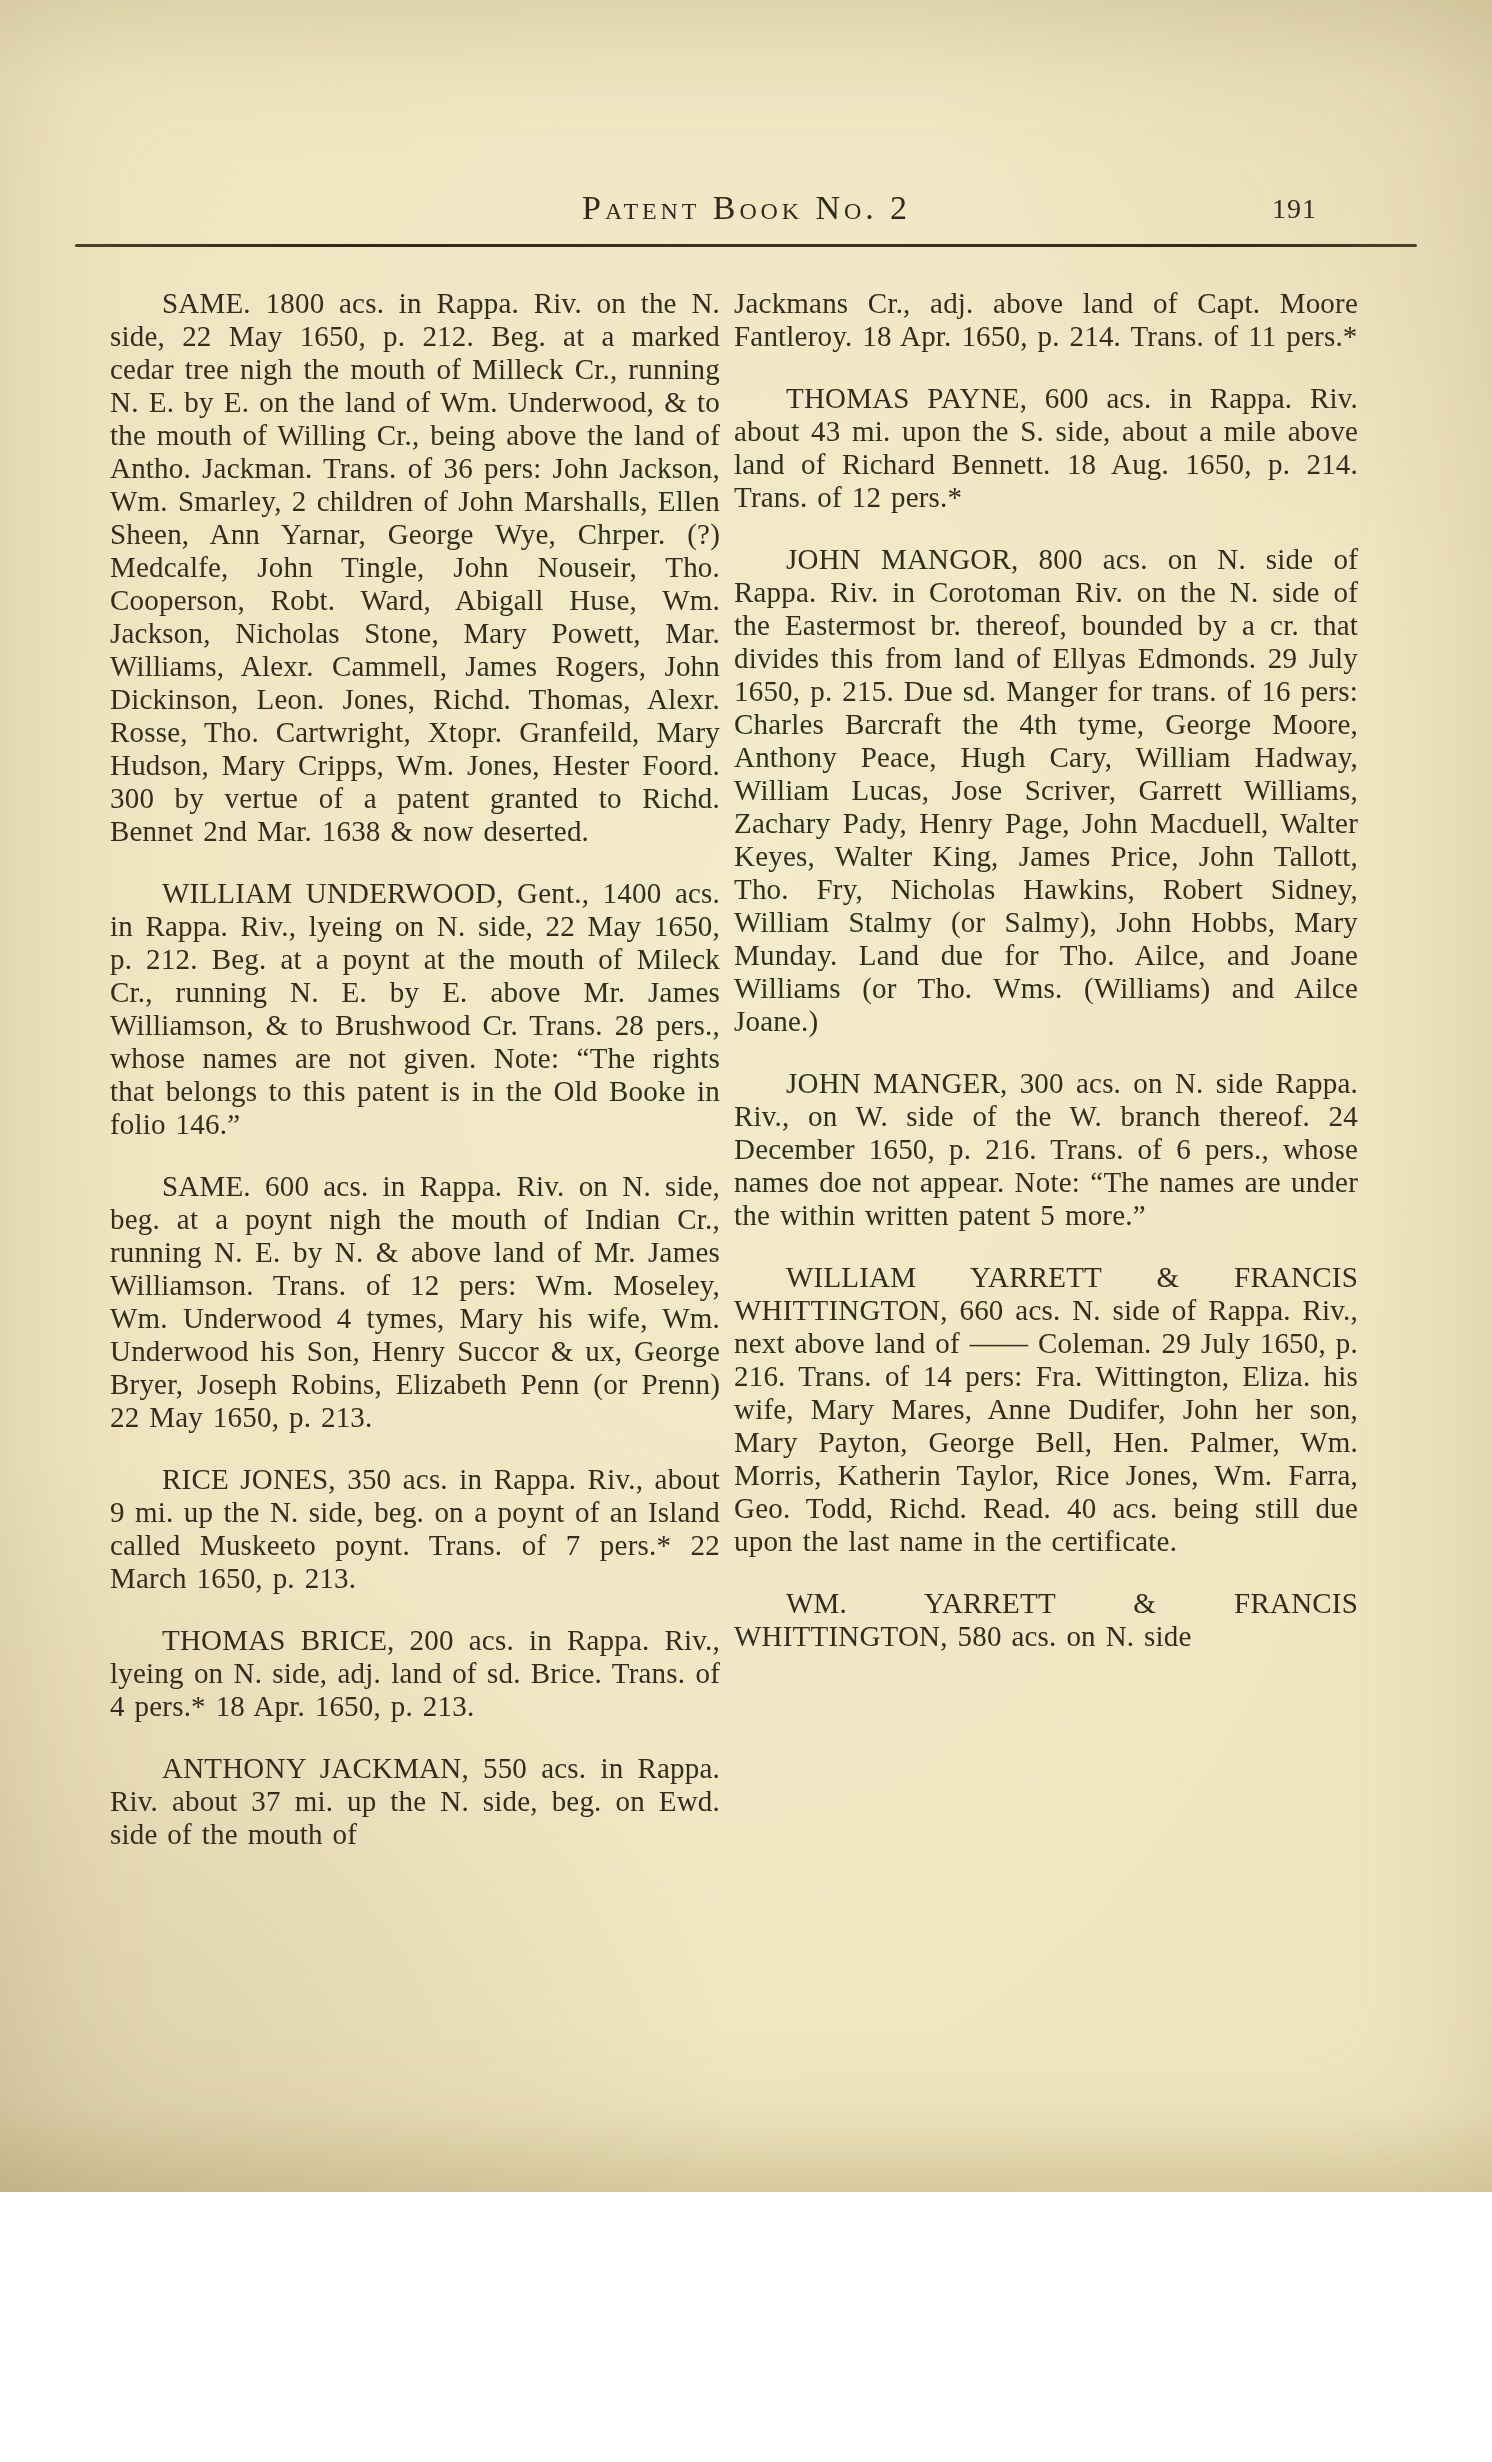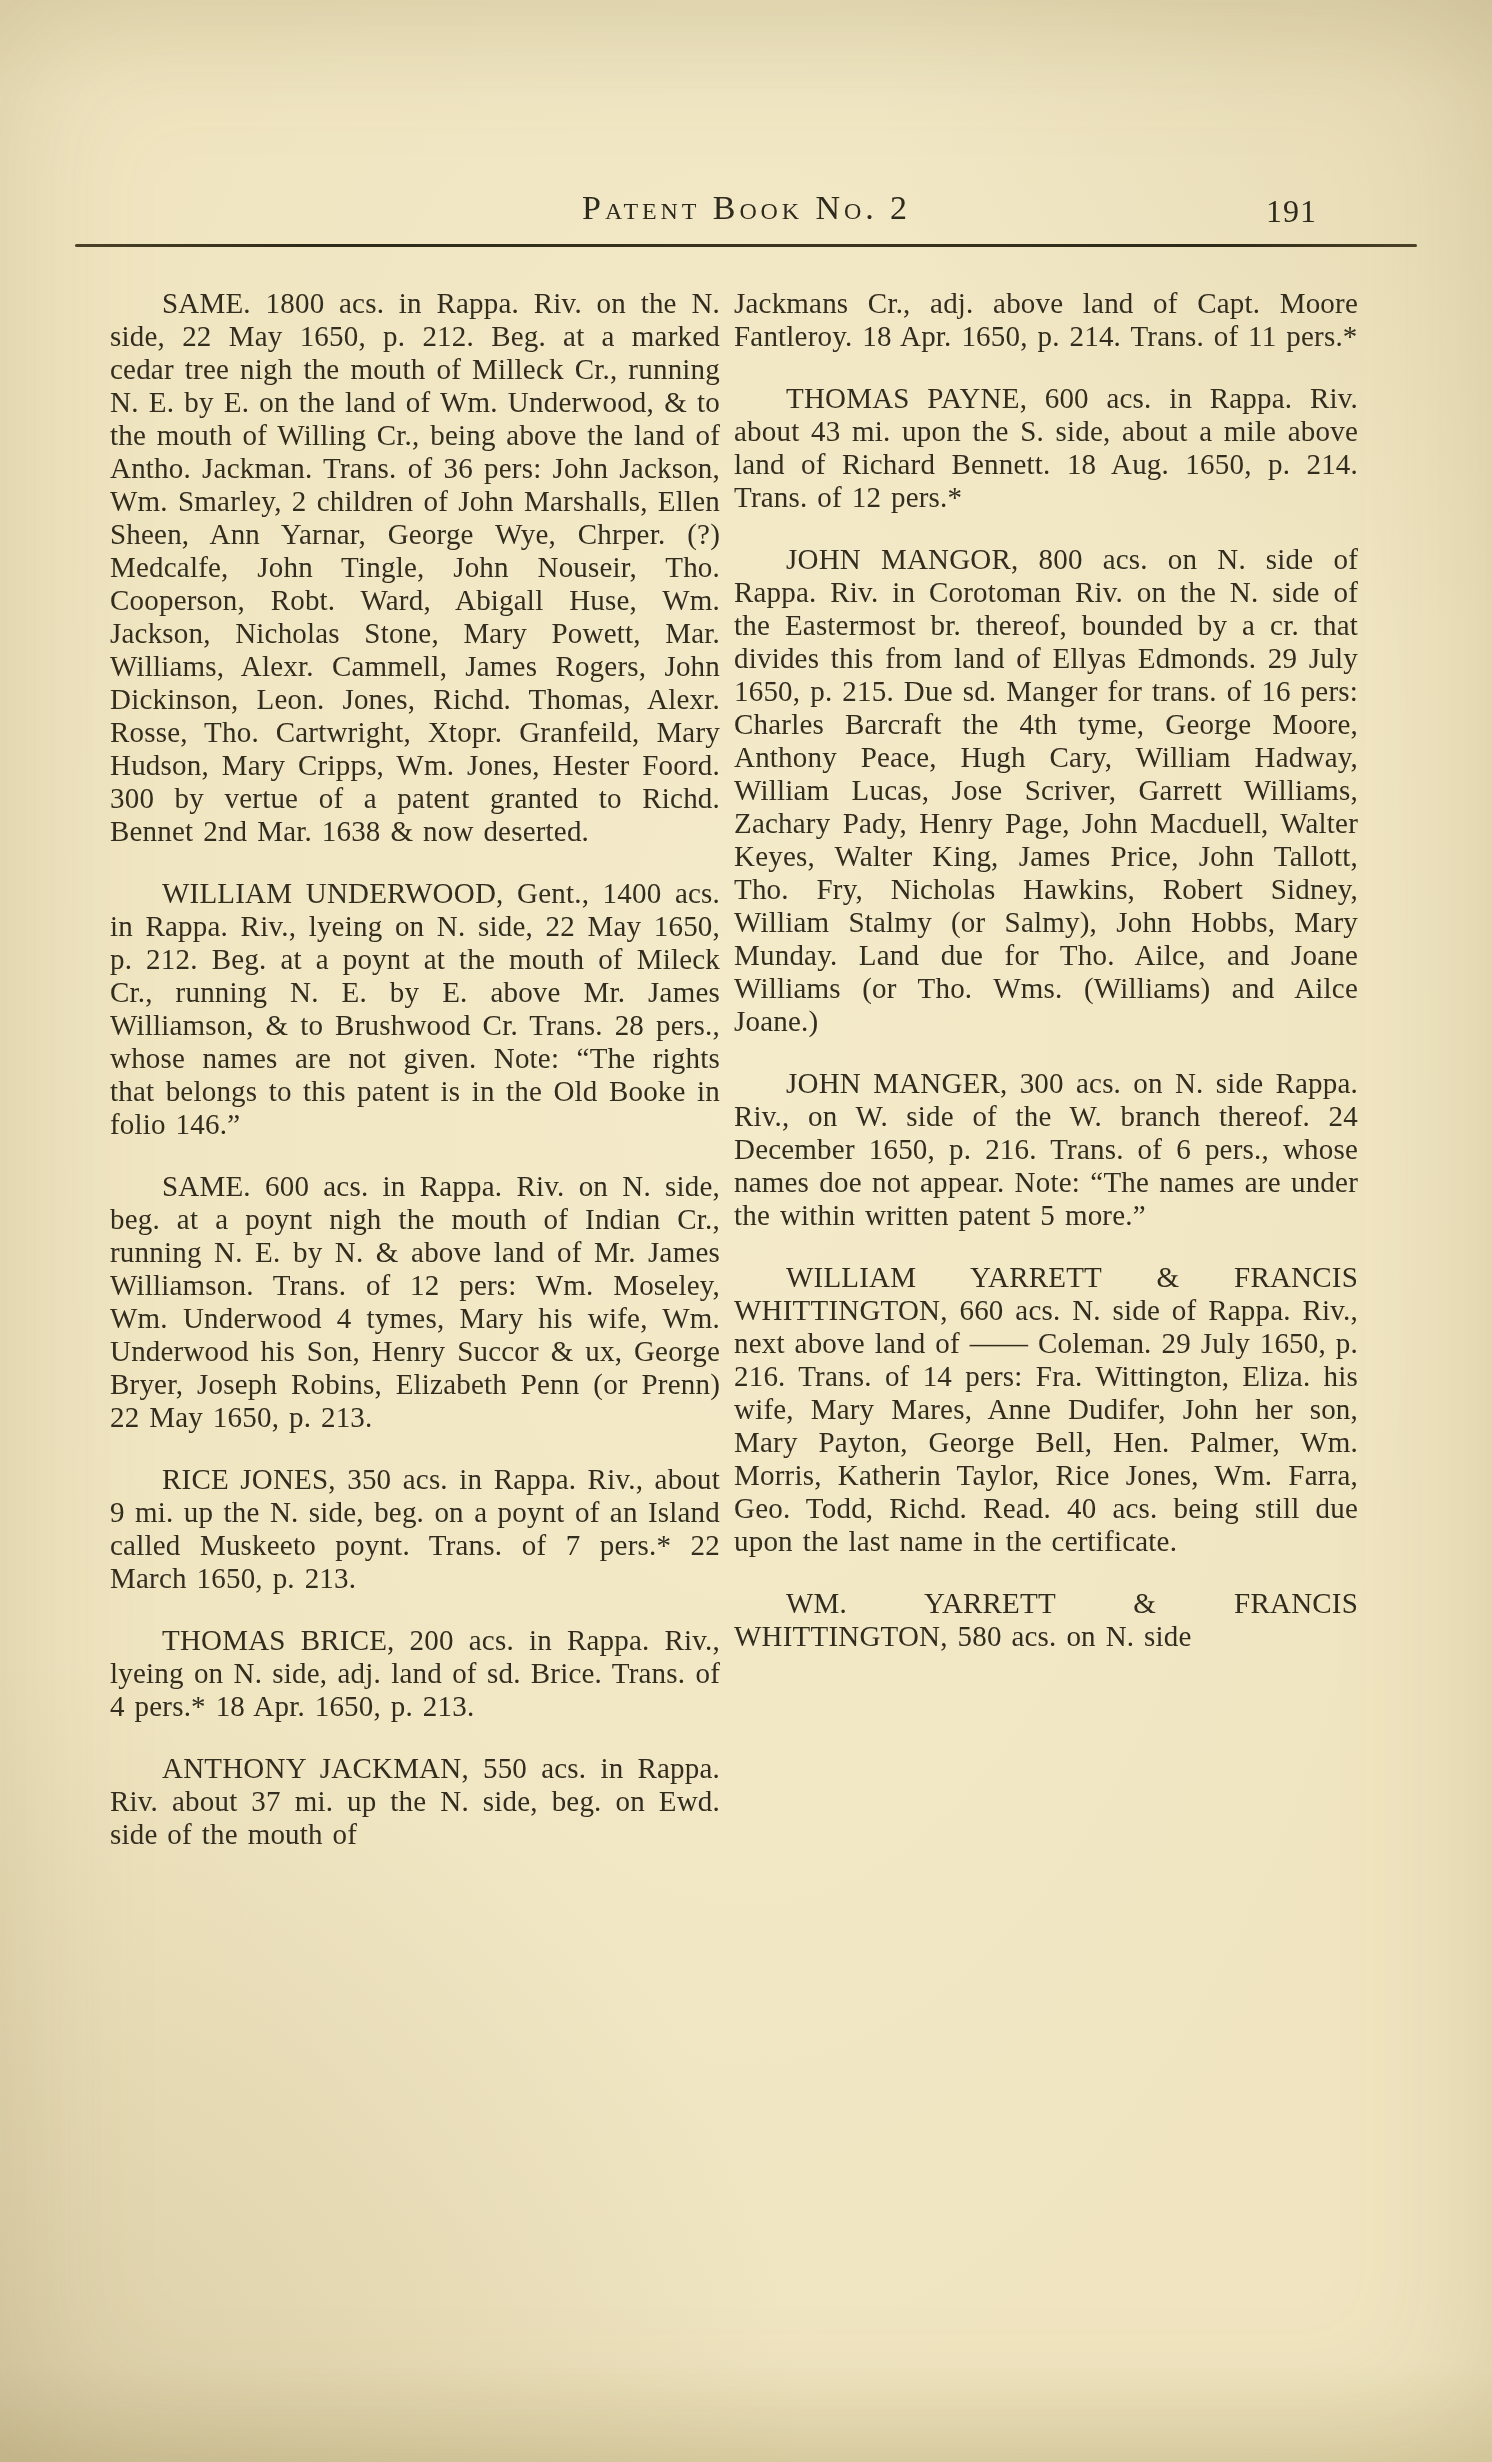--- a/index.html
+++ b/index.html
@@ -8,21 +8,21 @@
   }
   body {
     width: 1493px;
     height: 2462px;
     overflow: hidden;
     font-family: "Liberation Serif", "DejaVu Serif", serif;
   }
   .page {
     position: relative;
     width: 1493px;
-    height: 2462px;
+    height: 2192px;
     background:
       radial-gradient(circle at 0% 100%, rgba(120, 100, 55, 0.18), rgba(120,100,55,0) 28%),
       radial-gradient(circle at 100% 0%, rgba(120, 100, 55, 0.08), rgba(120,100,55,0) 22%),
       radial-gradient(ellipse at 50% 42%, rgba(255, 252, 235, 0.25), rgba(255,252,235,0) 70%),
       linear-gradient(180deg, #eadfb8 0%, #f0e5c0 4%, #f0e5c0 96%, #e3d7ac 100%);
     box-shadow: inset 0 0 154px rgba(125, 105, 60, 0.22);
     color: #332d1f;
   }
   .running-head {
     position: absolute;
@@ -34,21 +34,21 @@
   .head-title {
     font-variant: small-caps;
     font-size: 34px;
     letter-spacing: 3.9px;
     color: #2e2a1d;
   }
   .page-number {
     position: absolute;
     top: 193px;
     right: 176px;
-    font-size: 32px;
+    font-size: 28px;
     letter-spacing: 1px;
     color: #2e2a1d;
   }
   .rule {
     position: absolute;
     top: 244px;
     left: 75px;
     width: 1342px;
     height: 2.9px;
     background: linear-gradient(90deg, #4a4128, #2e2918 18%, #3a3320 55%, #2e2918 85%, #4a4128);

